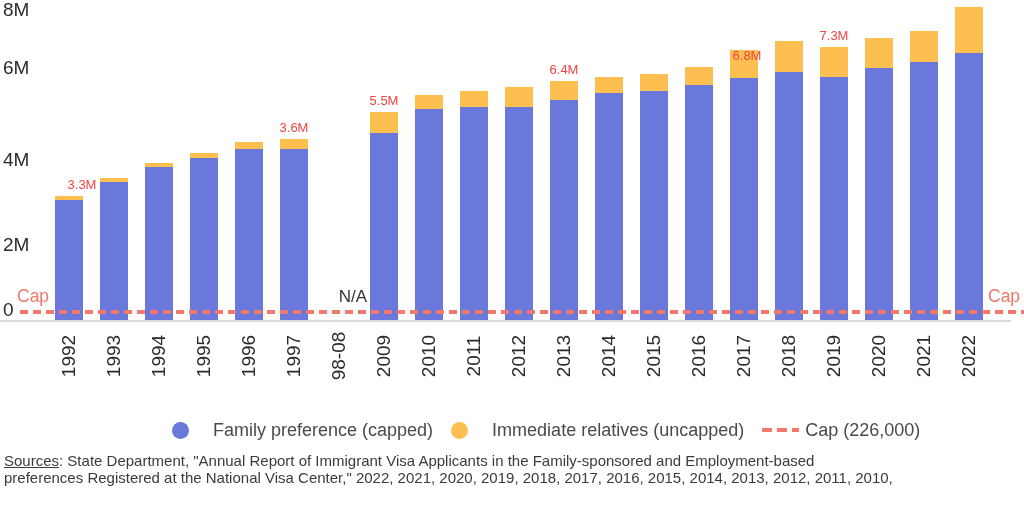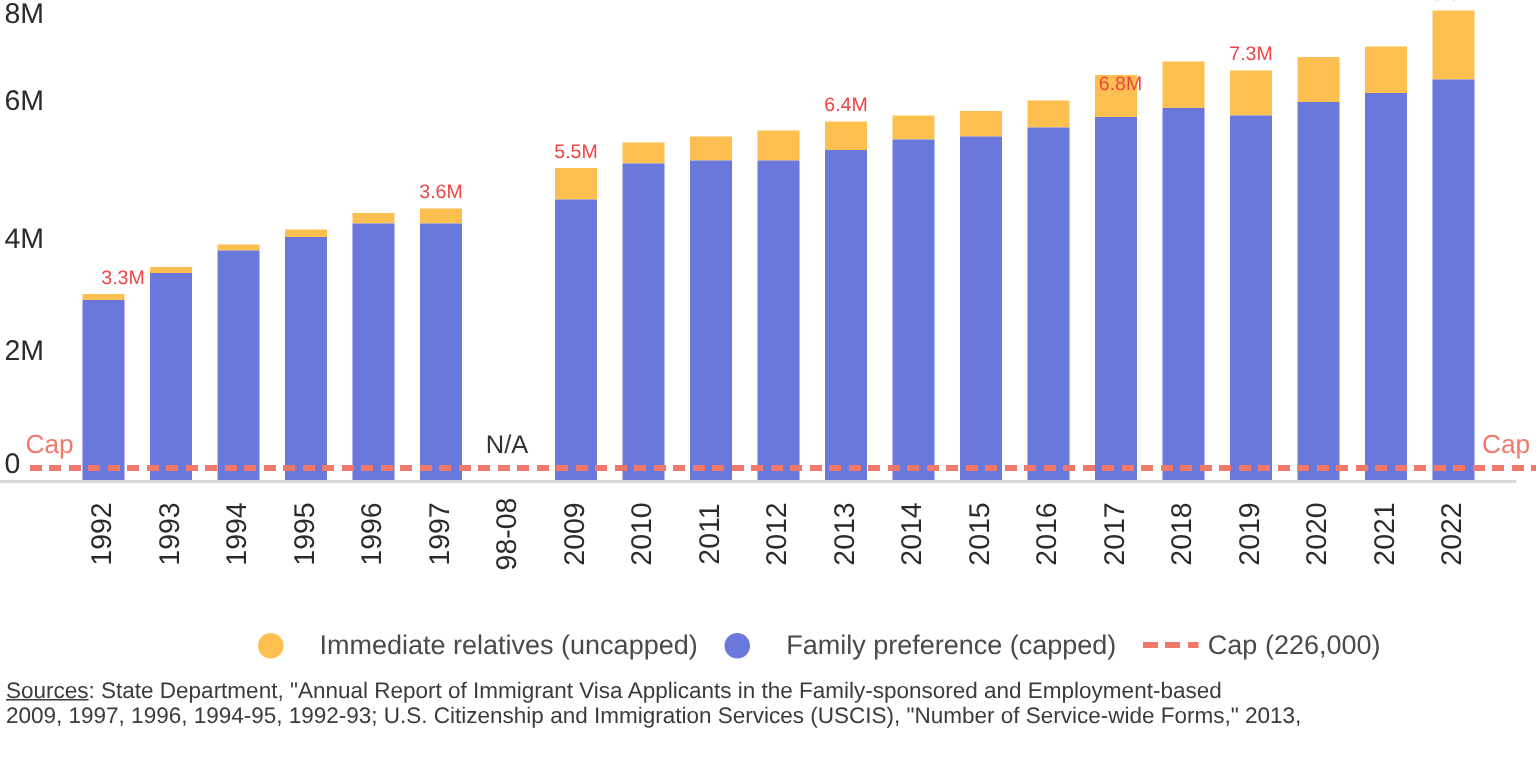--- a/index.html
+++ b/index.html
@@ -29,21 +29,21 @@
   .footer{position:absolute;left:4px;top:452px;width:1016px;font-size:15px;line-height:17.4px;color:#3b3b3b;}
   .footer .u{text-decoration:underline;}
   .fl{white-space:nowrap;}
 </style>
 </head>
 <body>
 
 <div class="canvas">
   <div id="yticks">
       <div class="ytick" style="top: 301px;">0</div>
-      <div class="ytick" style="top: 226px;">2M</div>
+      <div class="ytick" style="top: 236px;">2M</div>
       <div class="ytick" style="top: 151px;">4M</div>
       <div class="ytick" style="top: 59px;">6M</div>
       <div class="ytick" style="top: 1px;">8M</div>
     </div>
   <div class="axis-line"></div>
   <div id="bars">
       <div class="bar" style="left: 55px;">
         <div class="seg" style="height: 3.75px; background: rgb(253, 192, 80);"></div>
         <div class="seg" style="height: 120.375px; background: rgb(106, 119, 219);"></div>
       </div>
@@ -120,21 +120,21 @@
         <div class="seg" style="height: 258.375px; background: rgb(106, 119, 219);"></div>
       </div>
       <div class="bar" style="left: 955px;">
         <div class="seg" style="height: 46.125px; background: rgb(253, 192, 80);"></div>
         <div class="seg" style="height: 266.625px; background: rgb(106, 119, 219);"></div>
       </div>
     </div>
   <div class="cap-line" id="capline" style="background: repeating-linear-gradient(90deg, rgb(240, 121, 108) 0px, rgb(240, 121, 108) 8px, transparent 8px, transparent 13px);"></div>
   <div class="cap-label cap-left" style="color: rgb(240, 121, 108);">Cap</div>
   <div class="cap-label cap-right" style="color: rgb(240, 121, 108);">Cap</div>
-  <div class="na-label" id="nalabel" style="left: 338px;">N/A</div>
+  <div class="na-label" id="nalabel" style="left: 353px;">N/A</div>
   <div id="xticks">
       <div class="xtick" style="left: 69px;">1992</div>
       <div class="xtick" style="left: 114px;">1993</div>
       <div class="xtick" style="left: 159px;">1994</div>
       <div class="xtick" style="left: 204px;">1995</div>
       <div class="xtick" style="left: 249px;">1996</div>
       <div class="xtick" style="left: 294px;">1997</div>
       <div class="xtick" style="left: 339px;">98-08</div>
       <div class="xtick" style="left: 384px;">2009</div>
       <div class="xtick" style="left: 429px;">2010</div>
@@ -156,30 +156,30 @@
       <div class="annot" style="left: 294px; bottom: 377.125px;">3.6M</div>
       <div class="annot" style="left: 384px; bottom: 404.125px;">5.5M</div>
       <div class="annot" style="left: 564px; bottom: 435.25px;">6.4M</div>
       <div class="annot" style="left: 699px; bottom: 449.125px; margin-left: 48px;">6.8M</div>
       <div class="annot" style="left: 834px; bottom: 469.375px;">7.3M</div>
       <div class="annot" style="left: 969px; bottom: 508.75px;">8.3M</div>
     </div>
 
   <div class="legend">
     <div class="legend-item">
+      <span class="swatch-dot swatch" style="--c: #6A77DB;"></span>
+      <span class="legend-label">Family preference (capped)</span>
+    </div>
+    <div class="legend-item">
       <span class="swatch-dot swatch" style="--c: #FDC050;"></span>
       <span class="legend-label">Immediate relatives (uncapped)</span>
-    </div>
-    <div class="legend-item">
-      <span class="swatch-dot swatch" style="--c: #6A77DB;"></span>
-      <span class="legend-label">Family preference (capped)</span>
     </div>
     <div class="legend-item">
       <span class="swatch-dash swatch" style="--c: #F0796C;"></span>
       <span class="legend-label">Cap (226,000)</span>
     </div>
   </div>
 
   <div class="footer">
     <div class="fl"><span class="u">Sources</span><span>: State Department, "Annual Report of Immigrant Visa Applicants in the Family-sponsored and Employment-based</span></div>
-    <div class="fl">2009, 1997, 1996, 1994-95, 1992-93; U.S. Citizenship and Immigration Services (USCIS), "Number of Service-wide Forms," 2013,</div>
+    <div class="fl">preferences Registered at the National Visa Center," 2022, 2021, 2020, 2019, 2018, 2017, 2016, 2015, 2014, 2013, 2012, 2011, 2010,</div>
   </div>
 </div>
 
 </body></html>

